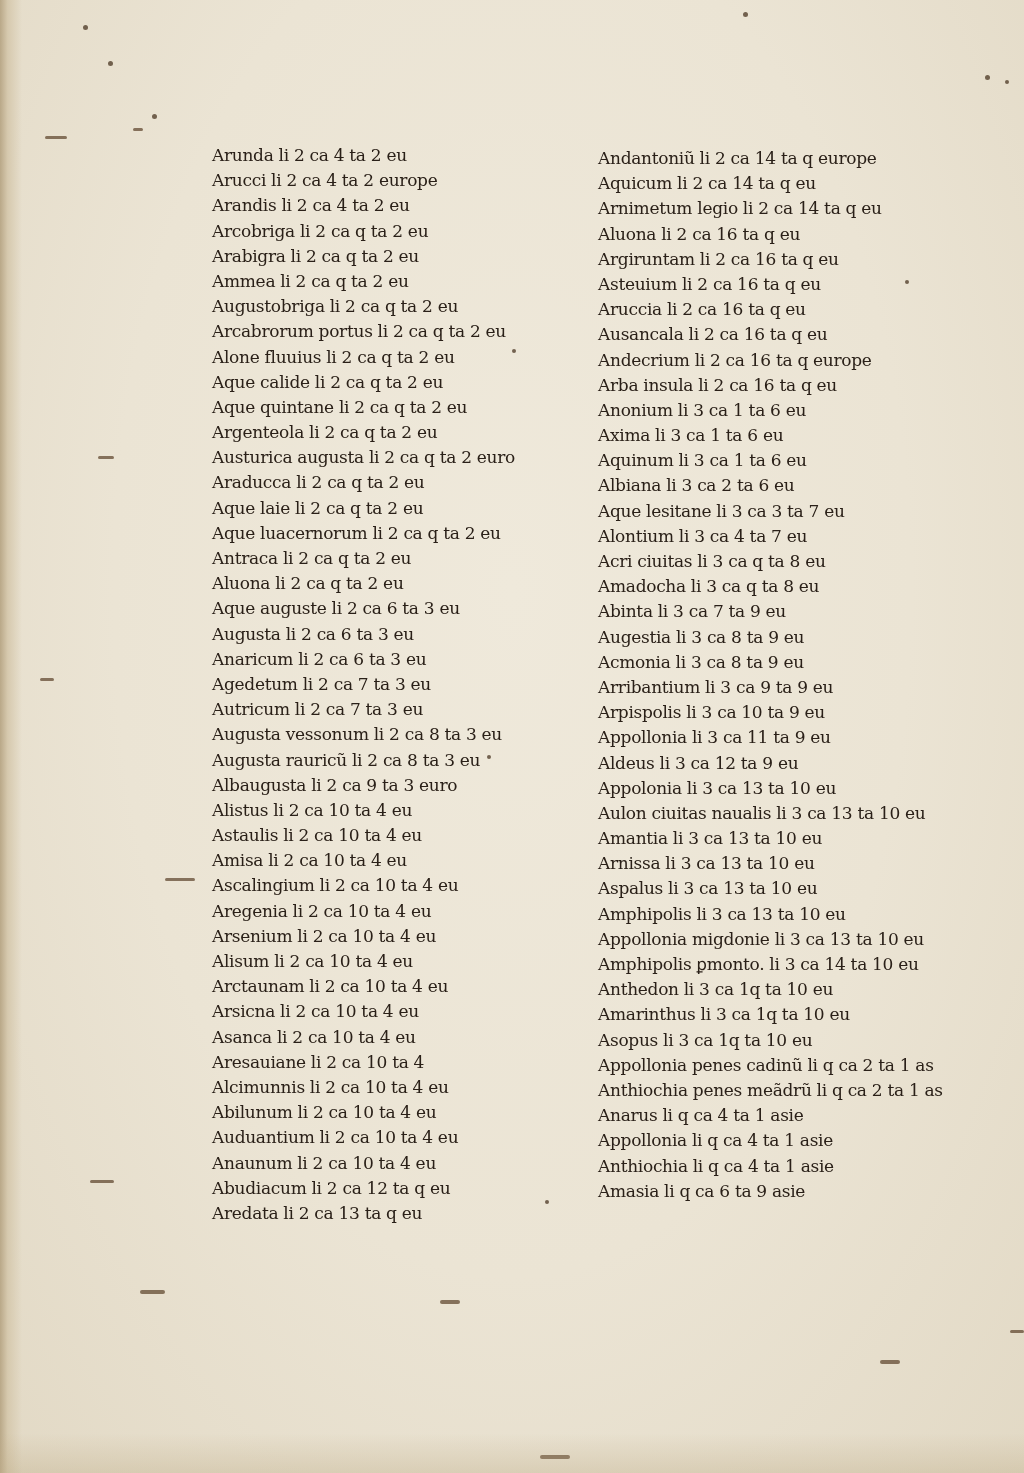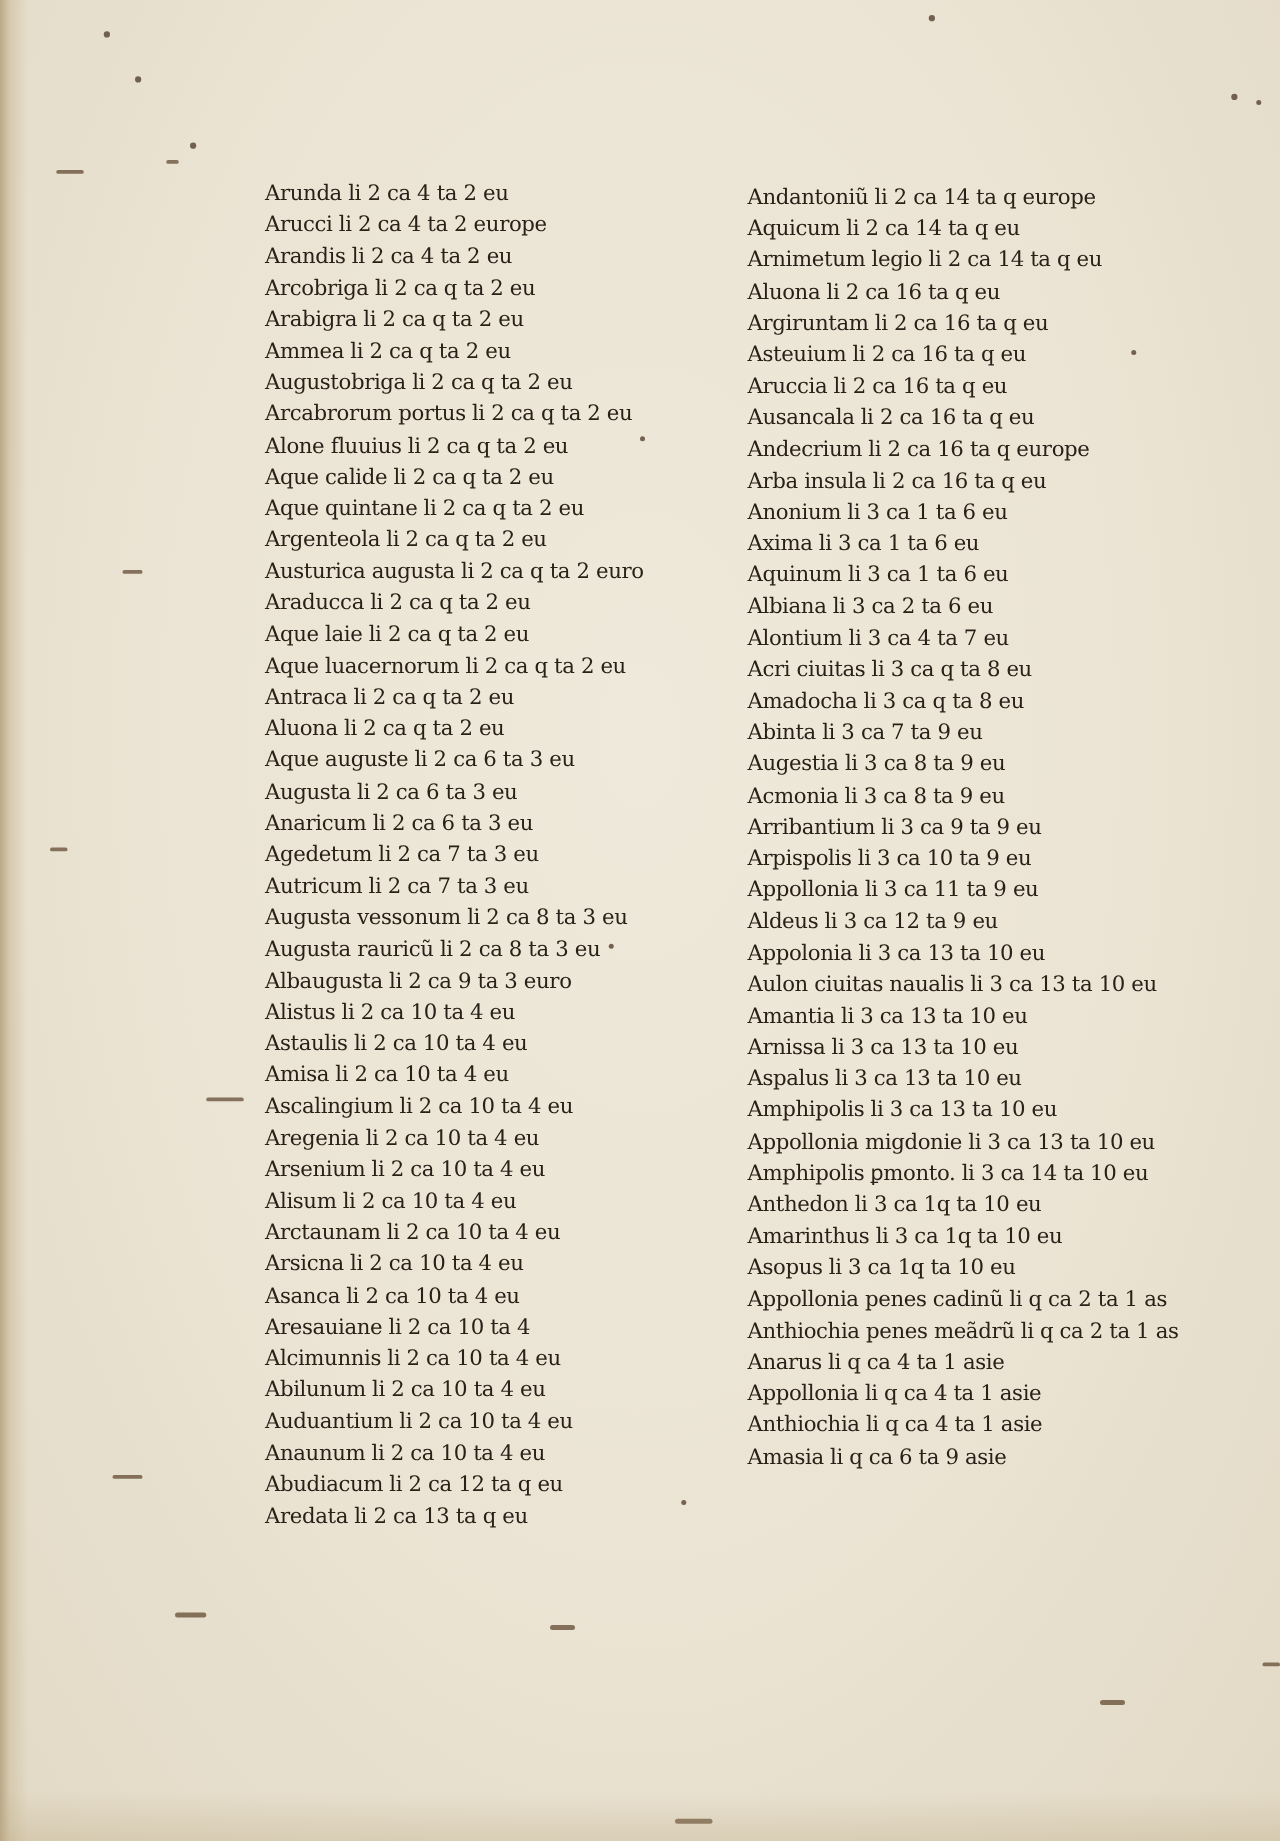--- a/index.html
+++ b/index.html
@@ -125,20 +125,21 @@
     <span class="entry"><span class="name">Argiruntam</span><span class="ref">li 2 ca 16 ta q eu</span></span>
     <span class="entry"><span class="name">Asteuium</span><span class="ref">li 2 ca 16 ta q eu</span></span>
     <span class="entry"><span class="name">Aruccia</span><span class="ref">li 2 ca 16 ta q eu</span></span>
     <span class="entry"><span class="name">Ausancala</span><span class="ref">li 2 ca 16 ta q eu</span></span>
     <span class="entry"><span class="name">Andecrium</span><span class="ref">li 2 ca 16 ta q europe</span></span>
     <span class="entry"><span class="name">Arba insula</span><span class="ref">li 2 ca 16 ta q eu</span></span>
     <span class="entry"><span class="name">Anonium</span><span class="ref">li 3 ca 1 ta 6 eu</span></span>
     <span class="entry"><span class="name">Axima</span><span class="ref">li 3 ca 1 ta 6 eu</span></span>
     <span class="entry"><span class="name">Aquinum</span><span class="ref">li 3 ca 1 ta 6 eu</span></span>
     <span class="entry"><span class="name">Albiana</span><span class="ref">li 3 ca 2 ta 6 eu</span></span>
+    <span class="entry"><span class="name">Aque lesitane</span><span class="ref">li 3 ca 3 ta 7 eu</span></span>
     <span class="entry"><span class="name">Alontium</span><span class="ref">li 3 ca 4 ta 7 eu</span></span>
     <span class="entry"><span class="name">Acri ciuitas</span><span class="ref">li 3 ca q ta 8 eu</span></span>
     <span class="entry"><span class="name">Amadocha</span><span class="ref">li 3 ca q ta 8 eu</span></span>
     <span class="entry"><span class="name">Abinta</span><span class="ref">li 3 ca 7 ta 9 eu</span></span>
     <span class="entry"><span class="name">Augestia</span><span class="ref">li 3 ca 8 ta 9 eu</span></span>
     <span class="entry"><span class="name">Acmonia</span><span class="ref">li 3 ca 8 ta 9 eu</span></span>
     <span class="entry"><span class="name">Arribantium</span><span class="ref">li 3 ca 9 ta 9 eu</span></span>
     <span class="entry"><span class="name">Arpispolis</span><span class="ref">li 3 ca 10 ta 9 eu</span></span>
     <span class="entry"><span class="name">Appollonia</span><span class="ref">li 3 ca 11 ta 9 eu</span></span>
     <span class="entry"><span class="name">Aldeus</span><span class="ref">li 3 ca 12 ta 9 eu</span></span>

